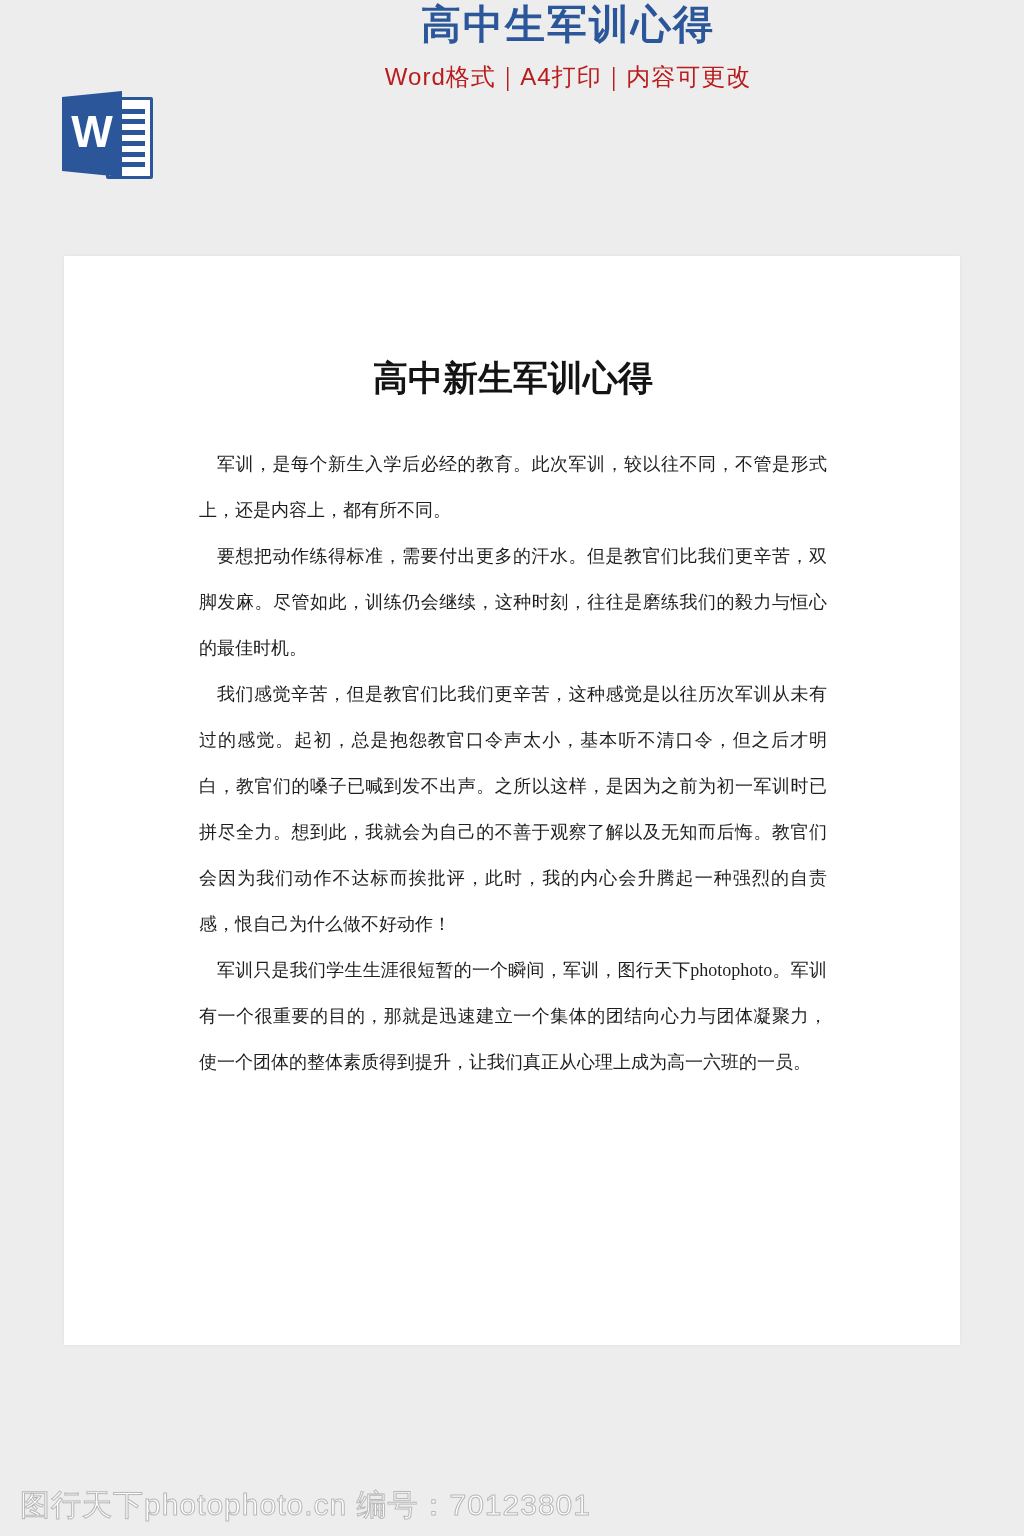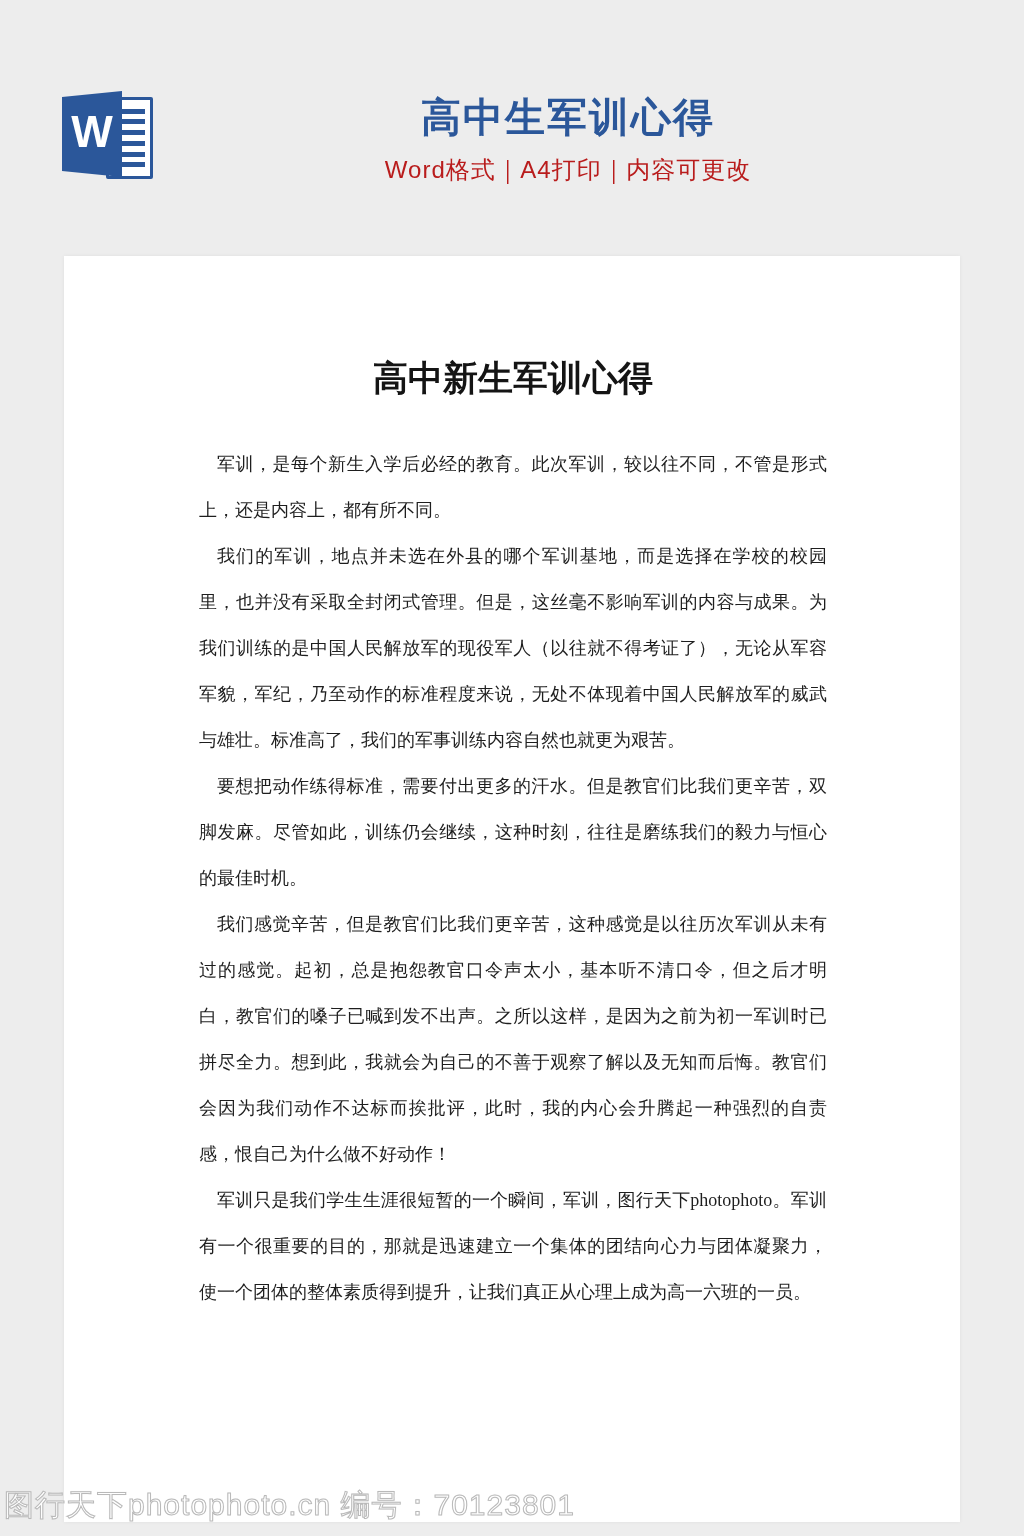--- a/index.html
+++ b/index.html
@@ -65,41 +65,40 @@
     font-family: "Liberation Sans", sans-serif;
     line-height: 1;
     padding-bottom: 4px;
   }
 
   .header-text {
     padding-left: 112px;   
     text-align: center;
   }
   .template-title {
-    padding-top: 93px;
     font-size: 40px;
     font-weight: bold;
     color: #2b579a;
     letter-spacing: 2px;
     line-height: 1.2;
   }
   .template-subtitle {
     margin-top: 13px;
     font-size: 24px;
     color: #b91c1c;
     letter-spacing: 1px;
   }
 
   
   .page {
     position: absolute;
     left: 64px;
     top: 256px;
     width: 896px;
-    height: 1266px;
+    height: 1089px;
     background: #ffffff;
     box-shadow: 0 0 4px rgba(0,0,0,0.06);
     padding: 98px 133px 0 135px;
     overflow: hidden;
   }
   .doc-title {
     text-align: center;
     font-family: "Liberation Serif", serif;
     font-size: 35px;
     font-weight: bold;
@@ -112,21 +111,21 @@
     font-size: 18px;
     line-height: 46px;
     color: #1e1e1e;
     text-align: justify;
     text-indent: 1em;
   }
 
   
   .watermark {
     position: absolute;
-    left: 4px;
+    left: 20px;
     top: 1485px;
     font-size: 30px;
     letter-spacing: 1px;
     color: #ffffff;
     -webkit-text-stroke: 1px #b9b9b9;
     text-shadow: 0 0 1px #c4c4c4;
     font-family: "Liberation Sans", sans-serif;
     white-space: nowrap;
     text-align: right;
   }
@@ -153,20 +152,19 @@
   <div class="header-text">
     <div class="template-title">高中生军训心得</div>
     <div class="template-subtitle">Word格式｜A4打印｜内容可更改</div>
   </div>
 </div>
 
 <div class="page">
   <div class="doc-title">高中新生军训心得</div>
   <div class="doc-body">
       <p class="body-para">军训，是每个新生入学后必经的教育。此次军训，较以往不同，不管是形式上，还是内容上，都有所不同。</p>
-      <p class="body-para">我们的军训，地点并未选在外县的哪个军训基地，而是选择在学校的校园里，也并没有采取全封闭式管理。但是，这丝毫不影响军训的内容与成果。为我们训练的是中国人民解放军的现役军人（以往就不得考证了），无论从军容军貌，军纪，乃至动作的标准程度来说，无处不体现着中国人民解放军的威武与雄壮。标准高了，我们的军事训练内容自然也就更为艰苦。</p>
       <p class="body-para">要想把动作练得标准，需要付出更多的汗水。但是教官们比我们更辛苦，双脚发麻。尽管如此，训练仍会继续，这种时刻，往往是磨练我们的毅力与恒心的最佳时机。</p>
       <p class="body-para">我们感觉辛苦，但是教官们比我们更辛苦，这种感觉是以往历次军训从未有过的感觉。起初，总是抱怨教官口令声太小，基本听不清口令，但之后才明白，教官们的嗓子已喊到发不出声。之所以这样，是因为之前为初一军训时已拼尽全力。想到此，我就会为自己的不善于观察了解以及无知而后悔。教官们会因为我们动作不达标而挨批评，此时，我的内心会升腾起一种强烈的自责感，恨自己为什么做不好动作！</p>
       <p class="body-para">军训只是我们学生生涯很短暂的一个瞬间，军训，图行天下photophoto。军训有一个很重要的目的，那就是迅速建立一个集体的团结向心力与团体凝聚力，使一个团体的整体素质得到提升，让我们真正从心理上成为高一六班的一员。</p>
     </div>
 </div>
 
 <div class="watermark">图行天下photophoto.cn 编号：70123801</div>
 
 </body></html>

